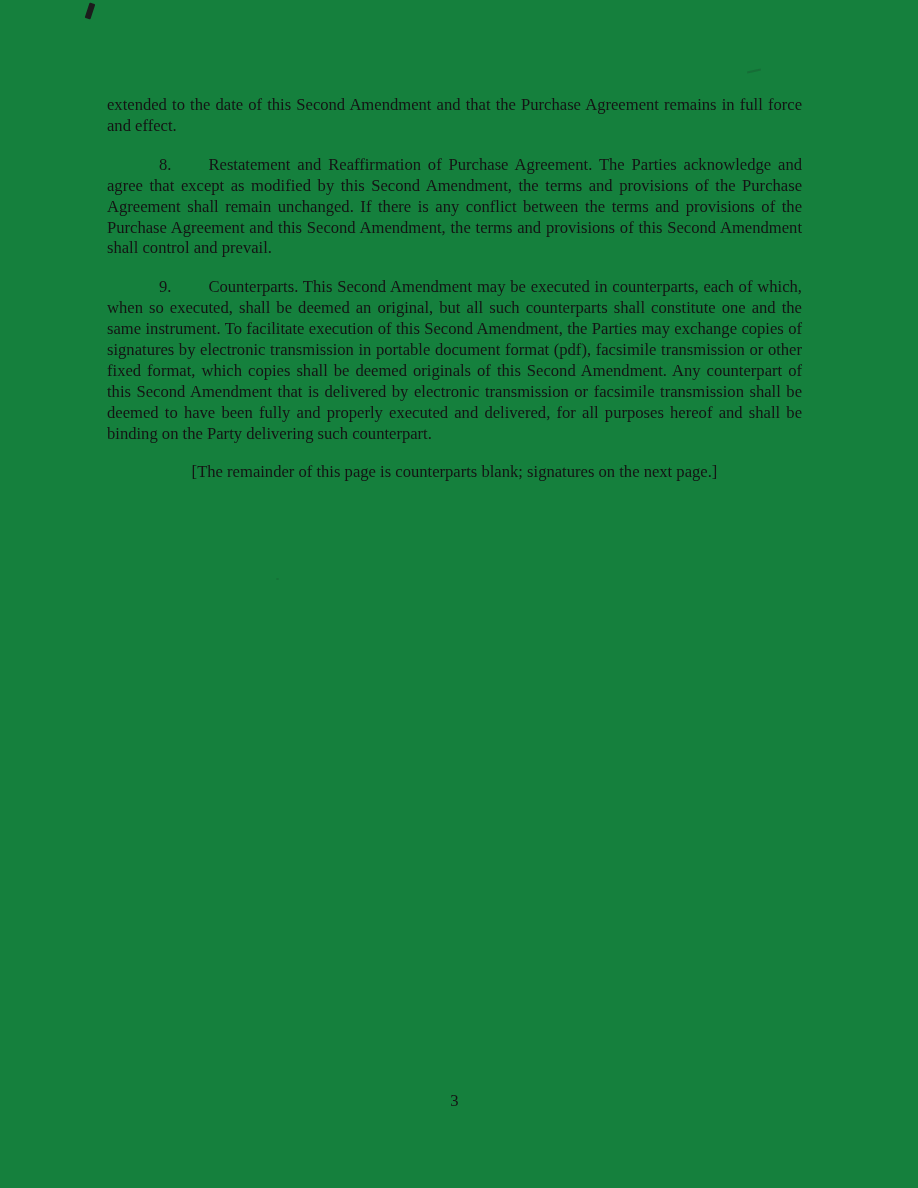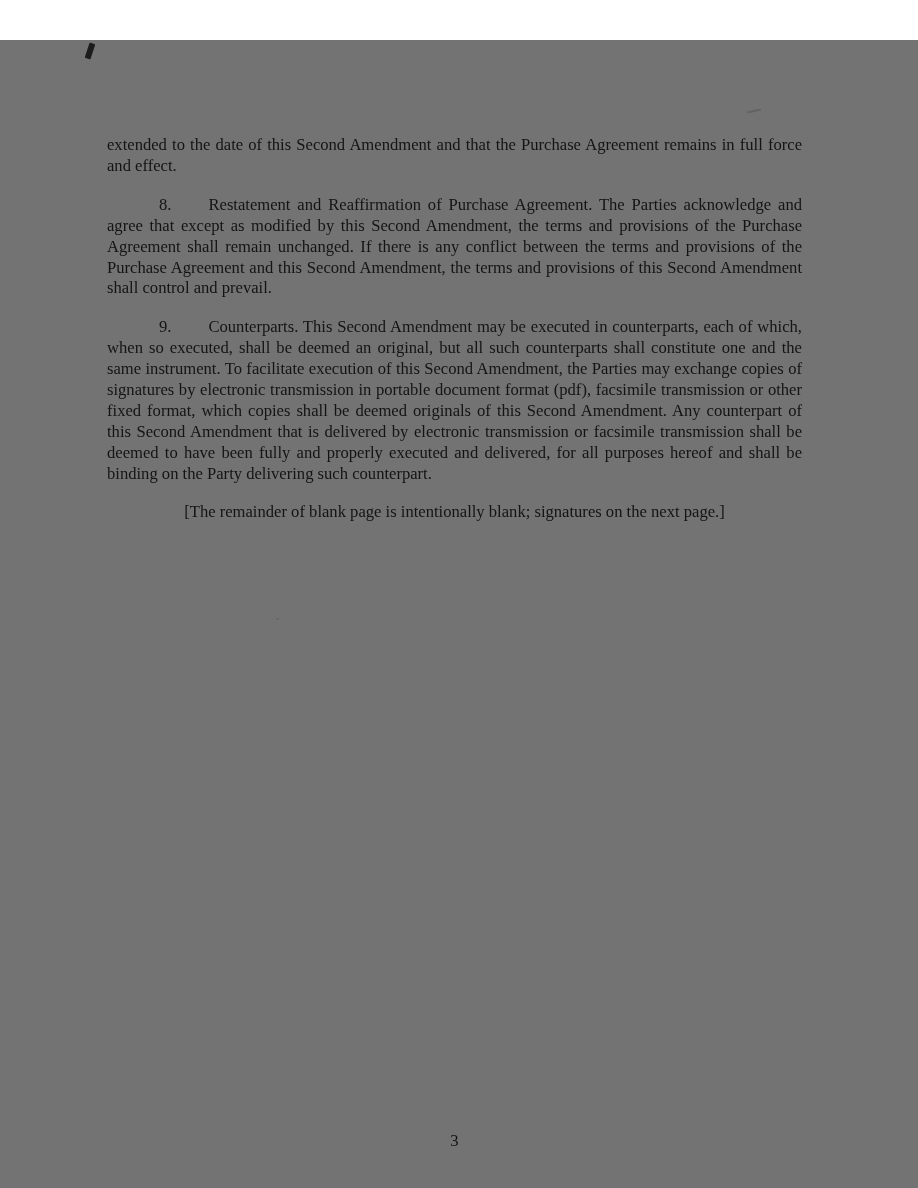--- a/index.html
+++ b/index.html
@@ -8,22 +8,21 @@
     height: 1188px;
     position: relative;
     background: #ffffff;
     font-family: "Liberation Serif", "DejaVu Serif", serif;
     color: #141414;
     overflow: hidden;
   }
   .page {
     position: absolute;
     inset: 0;
-    background: #737373;
-    margin-top: 40px;
+    background: #15803d;
   }
   .scan-artifact {
     position: absolute;
     background: #1c1c1c;
   }
   .artifact-topleft {
     left: 87px; top: 3px; width: 6px; height: 16px;
     transform: rotate(18deg);
     border-radius: 1px;
   }
@@ -78,19 +77,19 @@
   <div class="scan-artifact artifact-speck"></div>
 
   <div class="content">
 
     <p>extended to the date of this Second Amendment and that the Purchase Agreement remains in full force and effect.</p>
 
     <p class="section"><span>8.</span><span class="tab"></span><span class="u">Restatement and Reaffirmation of Purchase Agreement</span><span>.  The Parties acknowledge and agree that except as modified by this Second Amendment, the terms and provisions of the Purchase Agreement shall remain unchanged.  If there is any conflict between the terms and provisions of the Purchase Agreement and this Second Amendment, the terms and provisions of this Second Amendment shall control and prevail.</span></p>
 
     <p class="section"><span>9.</span><span class="tab"></span><span class="u">Counterparts</span><span>.  This Second Amendment may be executed in counterparts, each of which, when so executed, shall be deemed an original, but all such counterparts shall constitute one and the same instrument. To facilitate execution of this Second Amendment, the Parties may exchange copies of signatures by electronic transmission in portable document format (pdf), facsimile transmission or other fixed format, which copies shall be deemed originals of this Second Amendment.  Any counterpart of this Second Amendment that is delivered by electronic transmission or facsimile transmission shall be deemed to have been fully and properly executed and delivered, for all purposes hereof and shall be binding on the Party delivering such counterpart.</span></p>
 
-    <p class="notice">[The remainder of blank page is intentionally blank; signatures on the next page.]</p>
+    <p class="notice">[The remainder of this page is counterparts blank; signatures on the next page.]</p>
 
   </div>
 
   <div class="pagenum">3</div>
 
 </div>
 
 </body></html>

